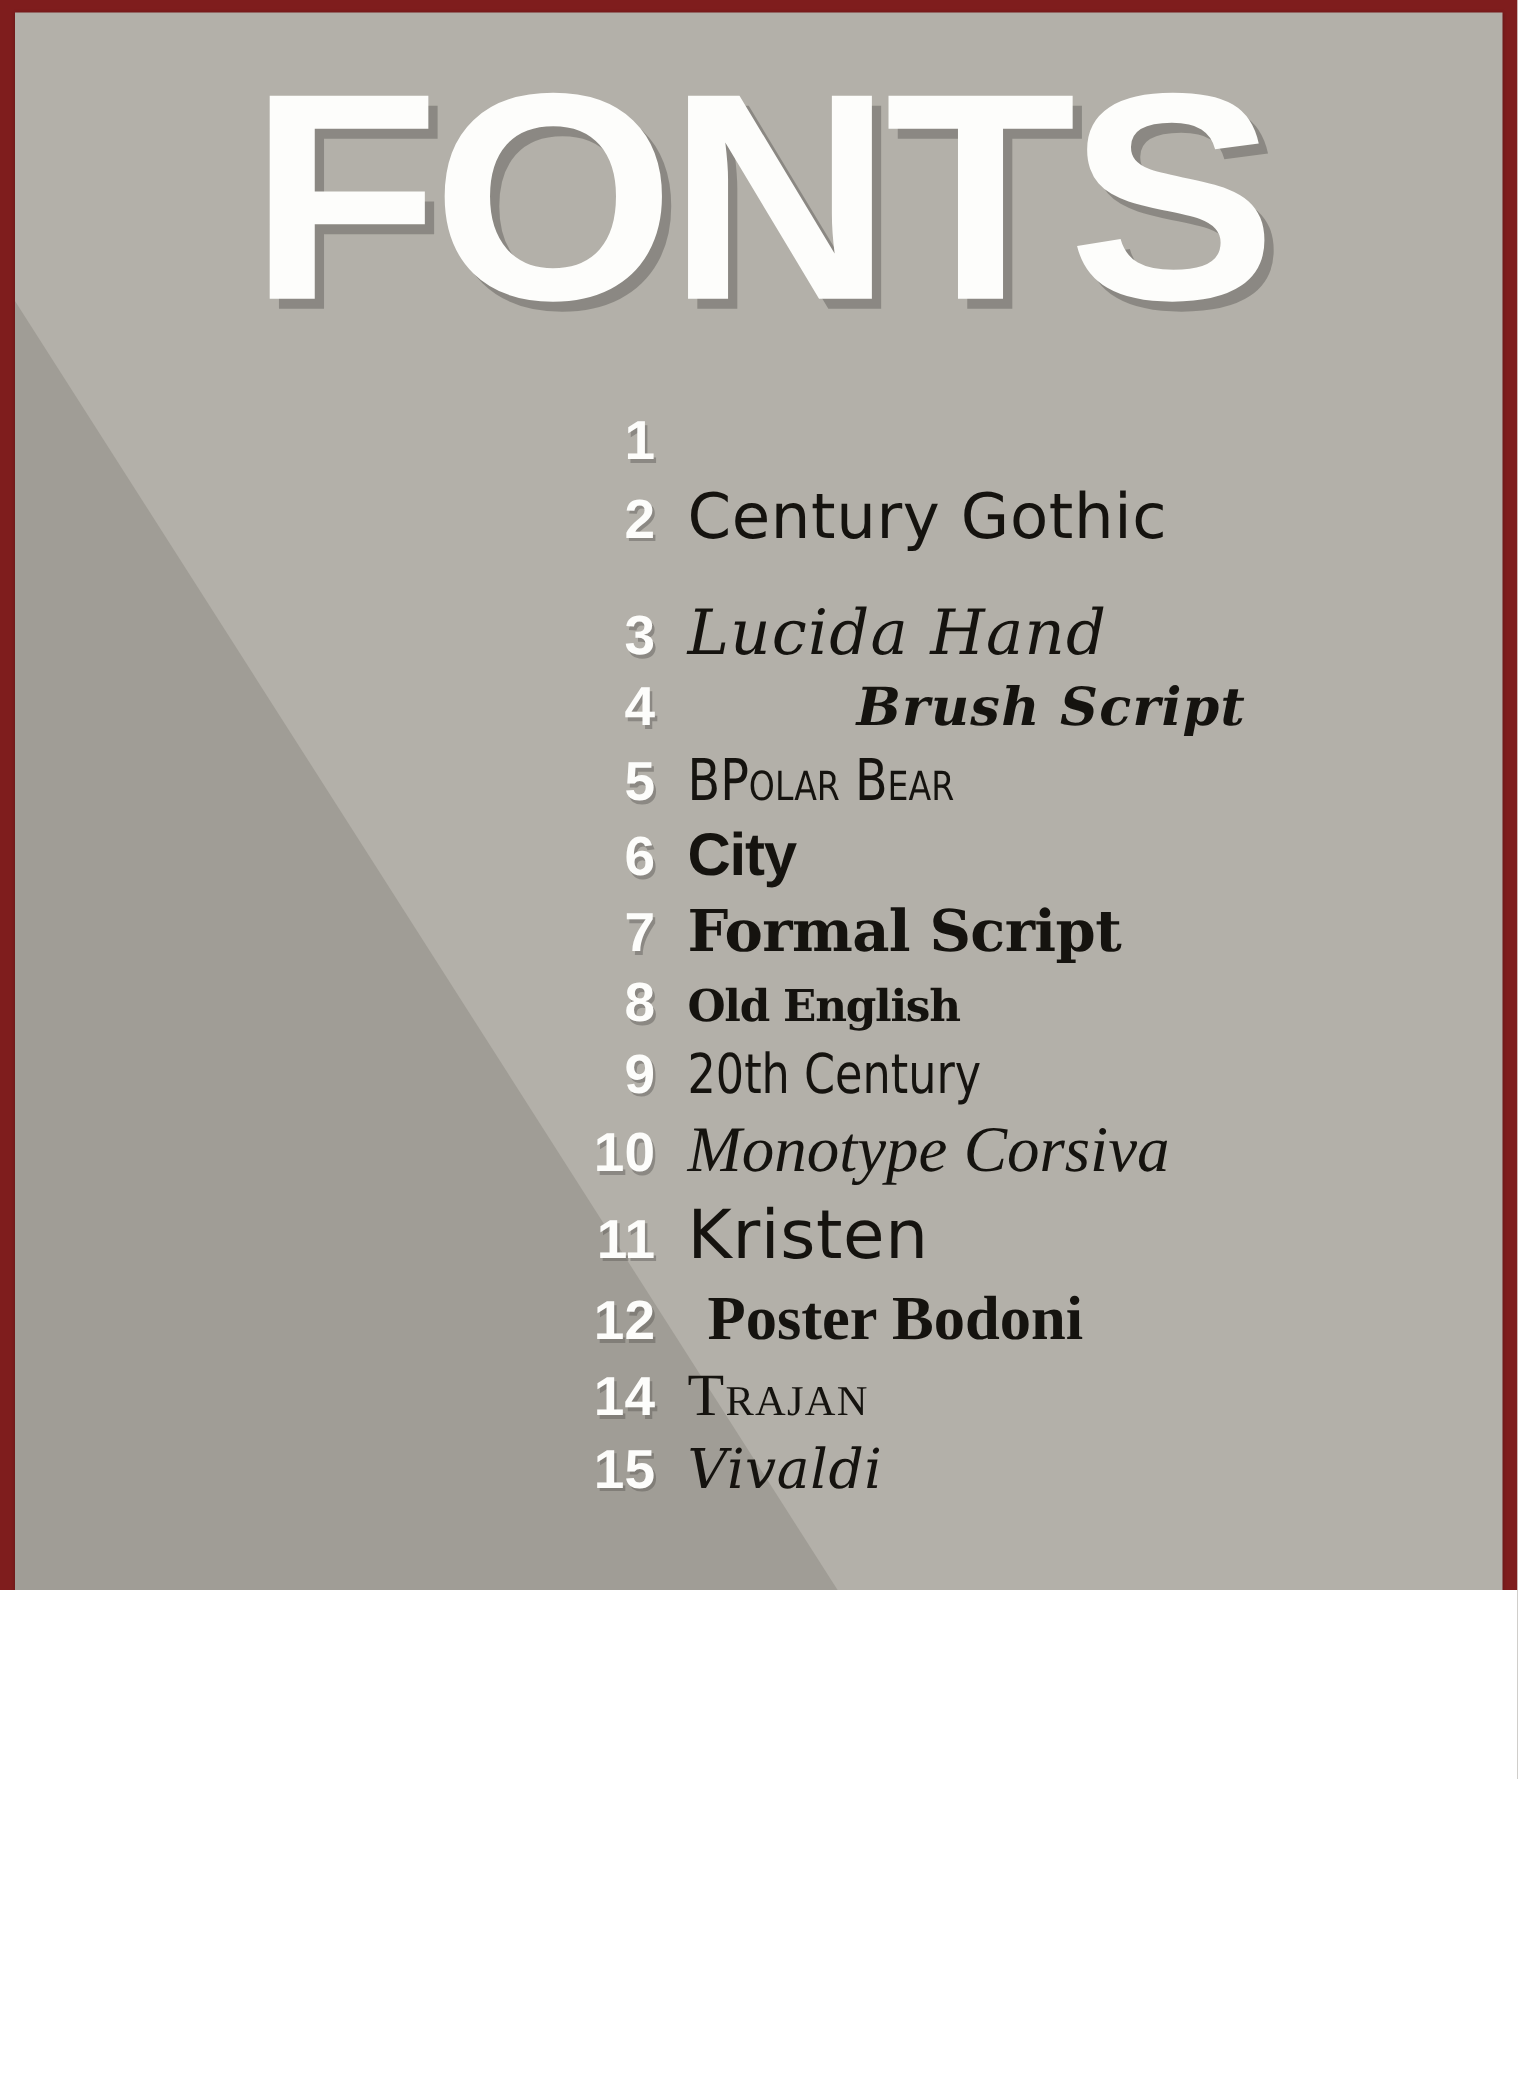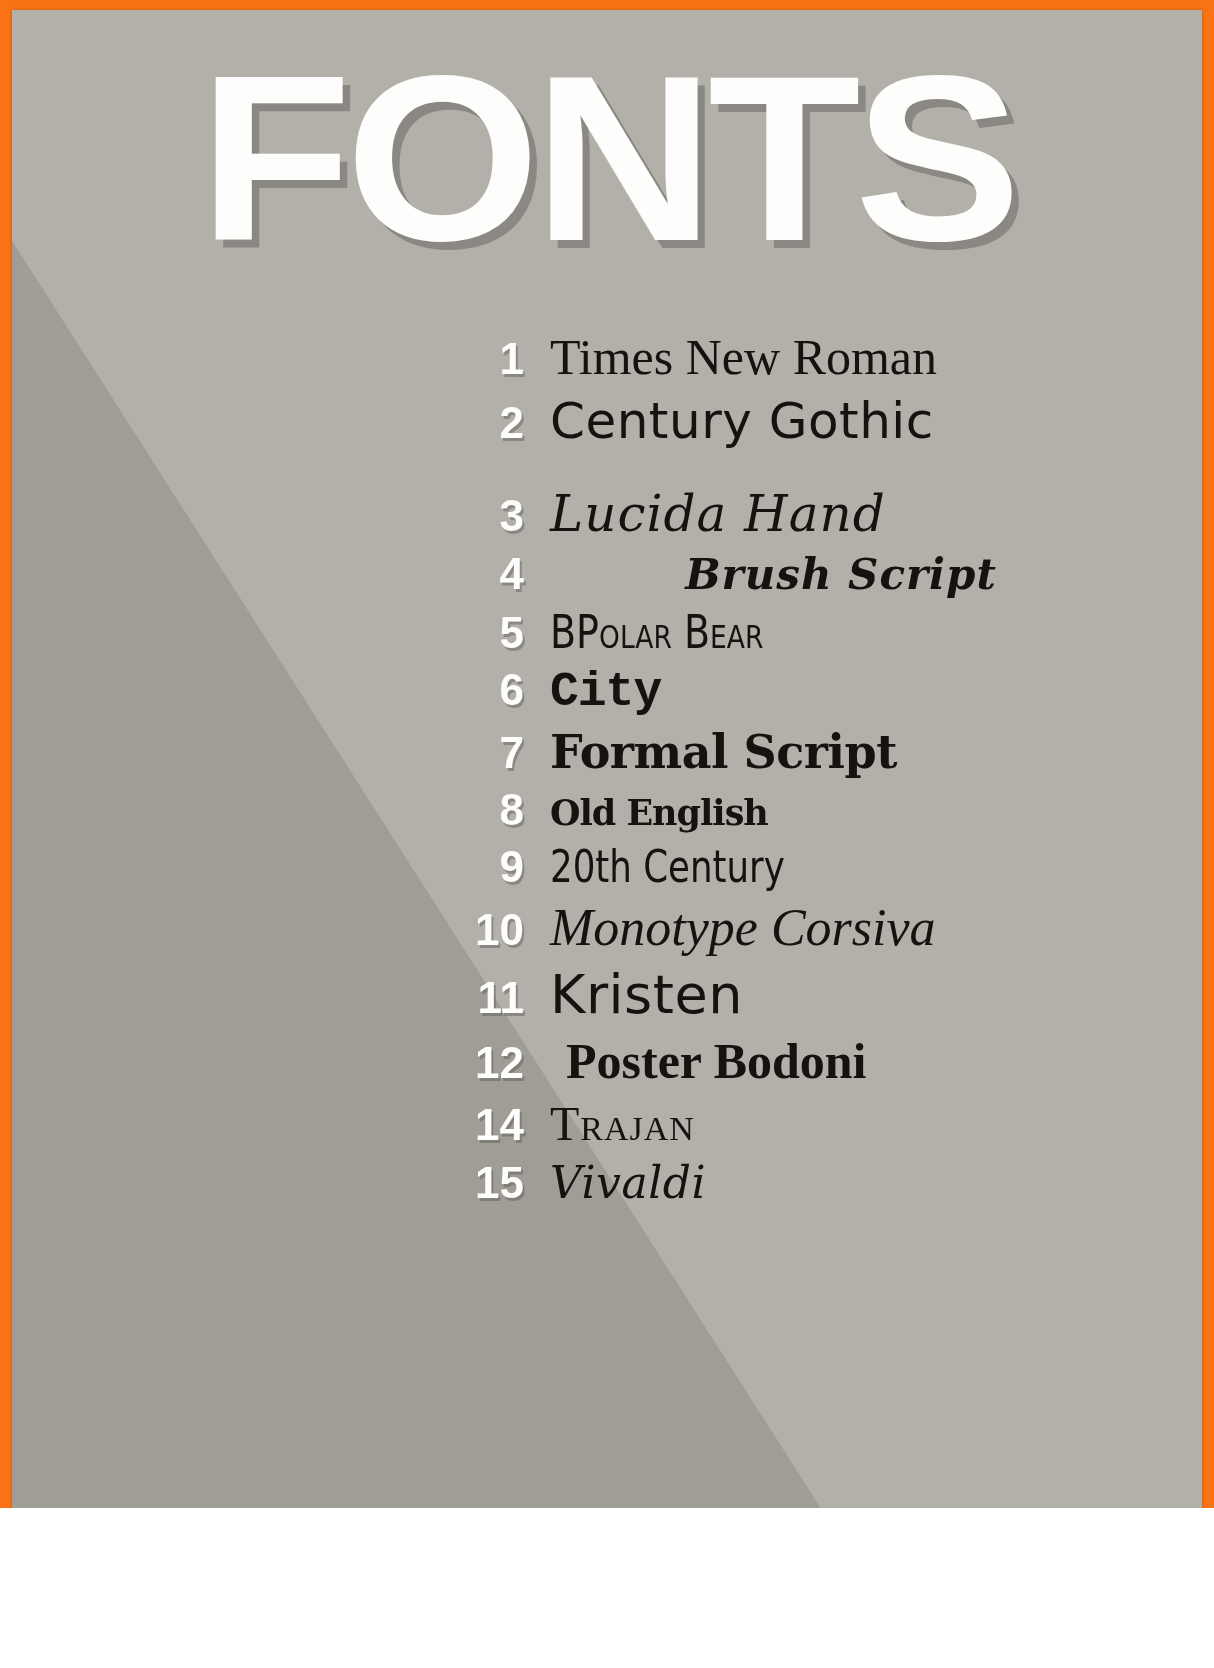--- a/index.html
+++ b/index.html
@@ -3,22 +3,22 @@
 <meta charset="utf-8">
 <style>
   html, body {
     margin: 0;
     padding: 0;
     background: #ffffff;
   }
   #poster {
     position: relative;
     width: 1214px;
-    height: 1508px;
-    background: #f97316;
+    height: 1272px;
+    background: #7f1d1d;
     overflow: hidden;
     font-family: "Liberation Sans", sans-serif;
   }
   .canvas {
     position: absolute;
     left: 12px;
     top: 10px;
     width: 1190px;
     height: 1648px;
     background: #b3b0a9;
@@ -90,21 +90,21 @@
     color: #15130f;
     white-space: nowrap;
   }
 
   
   .r1 .name  { font-family: "Liberation Serif", serif; font-size: 50px; }
   .r2 .name  { font-family: "DejaVu Sans", sans-serif; font-size: 50px; letter-spacing: 0.5px; }
   .r3 .name  { font-family: "DejaVu Serif", serif; font-style: italic; font-size: 50px; letter-spacing: 1px; margin-top: 29px; }
   .r4 .name  { font-family: "DejaVu Serif", serif; font-style: italic; font-weight: bold; font-size: 42px; letter-spacing: 1px; text-align: center; }
   .r5 .name  { font-family: "DejaVu Sans Condensed", "DejaVu Sans", sans-serif; font-size: 46px; font-variant: small-caps; transform: scaleX(0.92); transform-origin: left; display: inline-block; }
-  .r6 .name  { font-family: Liberation Mono, monospace; font-weight: bold; font-size: 48px; letter-spacing: -1px; }
+  .r6 .name  { font-family: Liberation Sans, sans-serif; font-weight: bold; font-size: 48px; letter-spacing: -1px; }
   .r7 .name  { font-family: "DejaVu Serif", serif; font-weight: bold; font-size: 46px; letter-spacing: -0.5px; }
   .r8 .name  { font-family: "DejaVu Serif", serif; font-weight: bold; font-size: 35px; letter-spacing: -1px; }
   .r9 .name  { font-family: "DejaVu Sans Condensed", "DejaVu Sans", sans-serif; font-size: 44px; transform: scaleX(0.9); transform-origin: left; display: inline-block; }
   .r10 .name { font-family: "Liberation Serif", serif; font-style: italic; font-size: 52px; }
   .r11 .name { font-family: "DejaVu Sans", sans-serif; font-size: 54px; letter-spacing: 0.5px; }
   .r12 .name { font-family: "Liberation Serif", serif; font-weight: bold; font-size: 50px; margin-left: 16px; }
   .r13 .name { font-family: "DejaVu Serif", serif; font-size: 48px; letter-spacing: -0.5px; }
   .r14 .name { font-family: "Liberation Serif", serif; font-size: 48px; font-variant: small-caps; letter-spacing: 1px; }
   .r15 .name { font-family: "DejaVu Serif", serif; font-style: italic; font-size: 44px; letter-spacing: 0.5px; }
 </style>
@@ -117,21 +117,20 @@
     <div class="diagonal">
       <div class="wedge"></div>
     </div>
 
     <div class="title">FONTS</div>
 
     <div class="font-list">
 
       <div class="row r1">
         <span class="num">1</span>
-        <span class="name">Times New Roman</span>
       </div>
 
       <div class="row r2">
         <span class="num">2</span>
         <span class="name">Century Gothic</span>
       </div>
 
       <div class="row r3">
         <span class="num">3</span>
         <span class="name">Lucida Hand</span>

